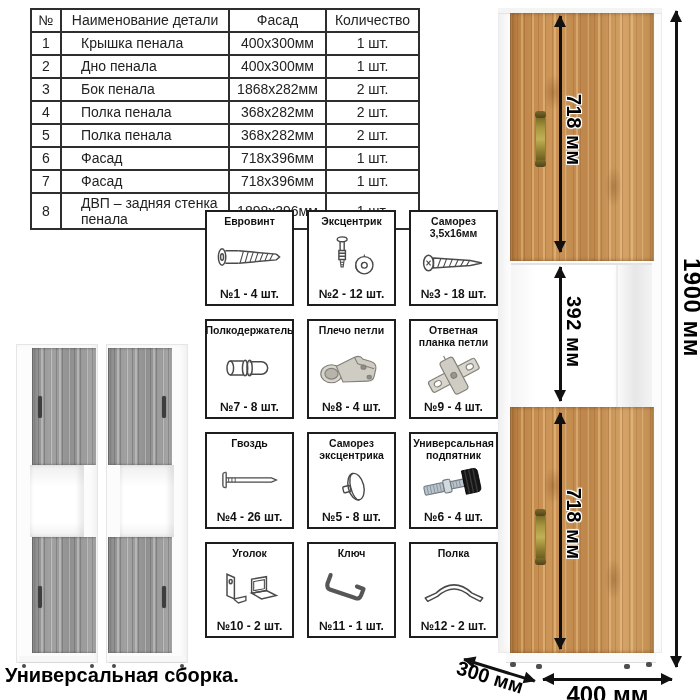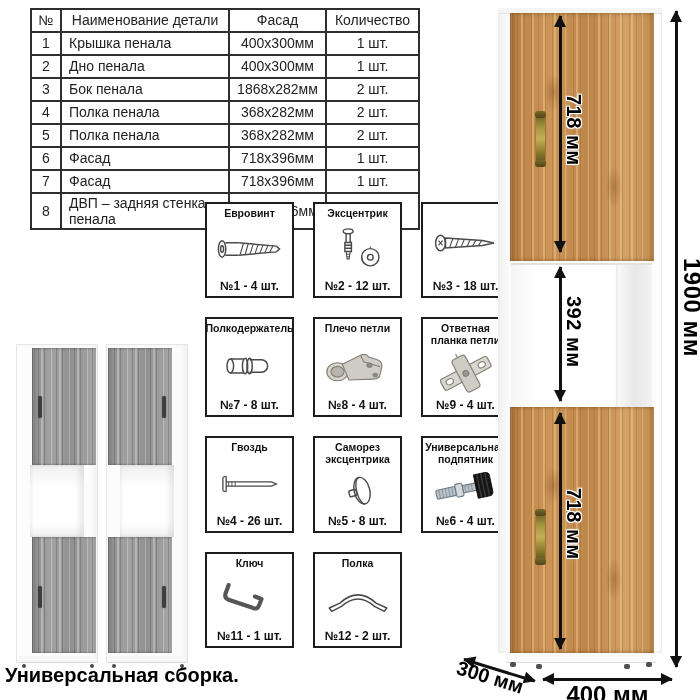--- a/index.html
+++ b/index.html
@@ -5,26 +5,26 @@
   html,body{margin:0;padding:0;background:#fff;}
   #stage{position:relative;width:700px;height:700px;background:#fff;overflow:hidden;
          font-family:"Liberation Sans",sans-serif;color:#1a1a1a;}
 
   
   .parts-table{position:absolute;left:30px;top:8px;border-collapse:collapse;
                font-size:14px;color:#222;background:#fff;}
   .parts-table th,.parts-table td{border:2px solid #2e2e2e;padding:1px 4px;height:19px;line-height:1.15;}
   .parts-table th{font-weight:normal;text-align:center;}
   .parts-table td{text-align:center;}
-  .parts-table td.c-name{text-align:left;padding-left:7px;}
+  .parts-table td.c-name{text-align:left;padding-left:19px;}
   .col-no{width:30px}.col-name{width:168px}.col-size{width:97px}.col-qty{width:93px}
 
   
-  .hw-grid{position:absolute;left:205px;top:202px;display:grid;
-           grid-template-columns:89px 89px 89px;grid-template-rows:96px 100px 97px 96px;gap:19px;}
+  .hw-grid{position:absolute;left:205px;top:210px;display:grid;
+           grid-template-columns:89px 89px 89px;grid-template-rows:96px 100px 97px 96px;gap:13px;}
   .hw-cell{border:2px solid #1d1d1d;background:#fff;display:flex;flex-direction:column;
            align-items:center;justify-content:space-between;padding:3px 1px;box-sizing:border-box;}
   .hw-title{font-weight:bold;font-size:10.5px;line-height:1.15;text-align:center;color:#111;}
   .hw-ico{flex:1;display:flex;align-items:center;justify-content:center;width:100%;}
   .hw-ico svg{width:78px;height:46px;}
   .hw-count{font-weight:bold;font-size:12px;color:#111;white-space:nowrap;}
 
   
   .oak{background:
     radial-gradient(14px 26px at 30% 32%, rgba(120,66,20,.35), rgba(0,0,0,0) 70%),
@@ -189,20 +189,21 @@
               <circle cx="57" cy="38" r="10.5"></circle>
               <circle cx="57" cy="38" r="3.5"></circle>
               <path stroke-width="1.3" d="M46.5 38 a10.5 10.5 0 0 0 5 9 M57 27.5 v-2.5"></path>
               <path stroke-width="1.2" d="M57 34.5 a3.5 3.5 0 0 0 -3.5 3.5"></path>
             </g>
           </svg>
         </div>
         <div class="hw-count">№2 - 12 шт.</div>
       </div>
       <div class="hw-cell">
+        <div class="hw-title">Саморез 3,5х16мм</div>
         <div class="hw-ico">
           <svg viewBox="0 0 84 56">
             <g fill="none" stroke="#4a4a4a" stroke-width="1.8">
               <ellipse cx="11" cy="28" rx="6" ry="9.5"></ellipse>
               <path stroke-width="1.4" d="M8.5 25 l5 6 M13.5 25 l-5 6"></path>
               <path d="M17 22 L62 25 L76 28 L62 31 L17 34 Z"></path>
               <path stroke-width="1.3" d="M22 33.5 L26 22.5 M29 33.5 L33 23 M36 33 L40 23.5 M43 32.5 L47 24 M50 32 L54 24.5 M57 31.5 L61 25"></path>
             </g>
           </svg>
         </div>
@@ -291,20 +292,36 @@
               <path d="M10 21 v11 M14 21 v11 M18 21 v11 M22 21 v11 M26 21 v11" stroke="#8b959c" stroke-width="1.2"></path>
               <rect x="30" y="18.5" width="9" height="16" rx="2" fill="#d2dade" stroke="#6e7880" stroke-width="1.3"></rect>
               <rect x="39" y="22" width="16" height="9" fill="#b9c3cb" stroke="#6e7880" stroke-width="1.3"></rect>
               <path d="M42 22 v9 M46 22 v9 M50 22 v9" stroke="#8b959c" stroke-width="1.2"></path>
               <path d="M55 12 h14 q5 0 5 5 v19 q0 5 -5 5 h-14 z" fill="#161616" stroke="#000"></path>
               <path d="M59 12 v29 M64 12 v29 M69 12 v29" stroke="#3c3c3c" stroke-width="1.6"></path>
             </g>
           </svg>
         </div>
         <div class="hw-count">№6 - 4 шт.</div>
+      </div>
+      <div class="hw-cell">
+        <div class="hw-title">Уголок</div>
+        <div class="hw-ico">
+          <svg viewBox="0 0 84 56">
+            <g fill="none" stroke="#4a4a4a" stroke-width="1.8">
+              <path d="M14 10 l9 4 v26 l-9 -4 z"></path>
+              <ellipse cx="18.5" cy="19" rx="1.8" ry="2.6"></ellipse>
+              <path stroke-width="1.6" d="M23 40 l14 -3 v5 l-9 3 -5 -4 z"></path>
+              <path d="M44 16 l18 -3 v17 l-18 3 z"></path>
+              <path stroke-width="1.3" d="M46.5 19 l13 -2.4 v11 l-13 2.4 z"></path>
+              <path d="M44 33 l18 -3 12 6 -18 4 z"></path>
+            </g>
+          </svg>
+        </div>
+        <div class="hw-count">№10 - 2 шт.</div>
       </div>
       <div class="hw-cell">
         <div class="hw-title">Ключ</div>
         <div class="hw-ico">
           <svg viewBox="0 0 84 56">
             <g fill="none" stroke="#565656" stroke-width="5" stroke-linecap="round" stroke-linejoin="round">
               <path d="M16 11 l-4 11 q-1 5 4 7 l30 10 q5 2 7 -3 l3 -8 -8 -3"></path>
             </g>
           </svg>
         </div>

